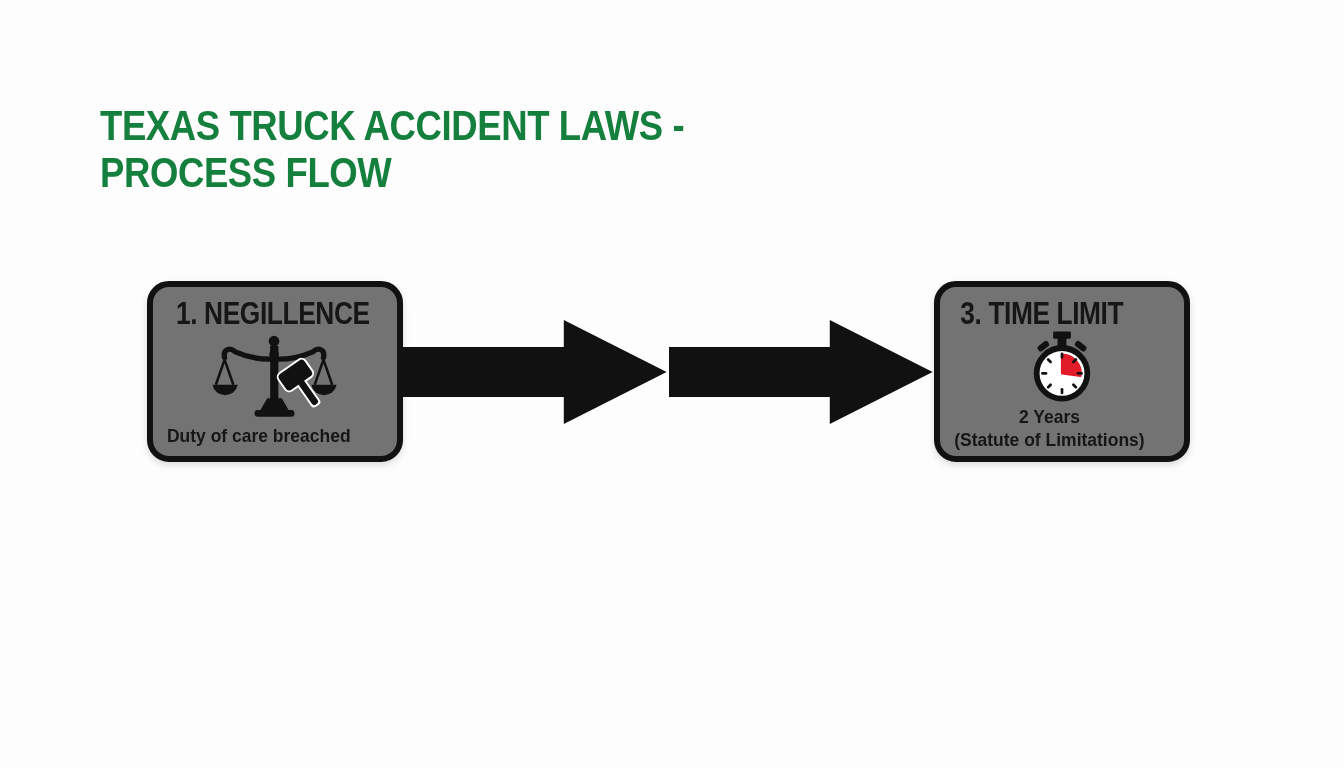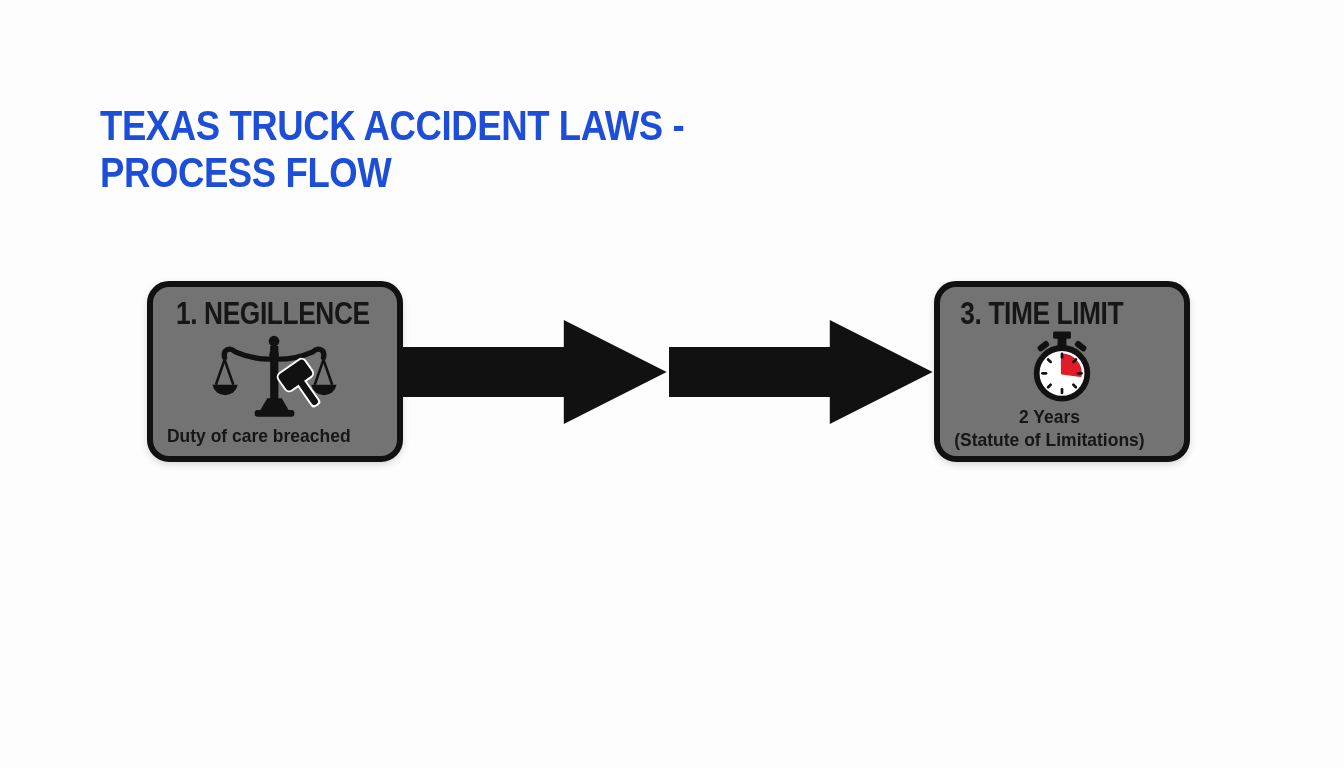--- a/index.html
+++ b/index.html
@@ -11,21 +11,21 @@
     overflow:hidden;
   }
   .canvas{position:relative;width:1344px;height:768px;background:#fdfdfd;}
 
   
   .title{
     position:absolute;left:100px;top:102px;
     font-weight:700;
     font-size:43px;line-height:47px;
     letter-spacing:-0.5px;
-    color:#1d4ed8;
+    color:#15803d;
   }
   .title .line{
     display:block;
     transform:scaleX(0.85);
     transform-origin:0 50%;
     white-space:nowrap;
   }
 
   
   .flow{

